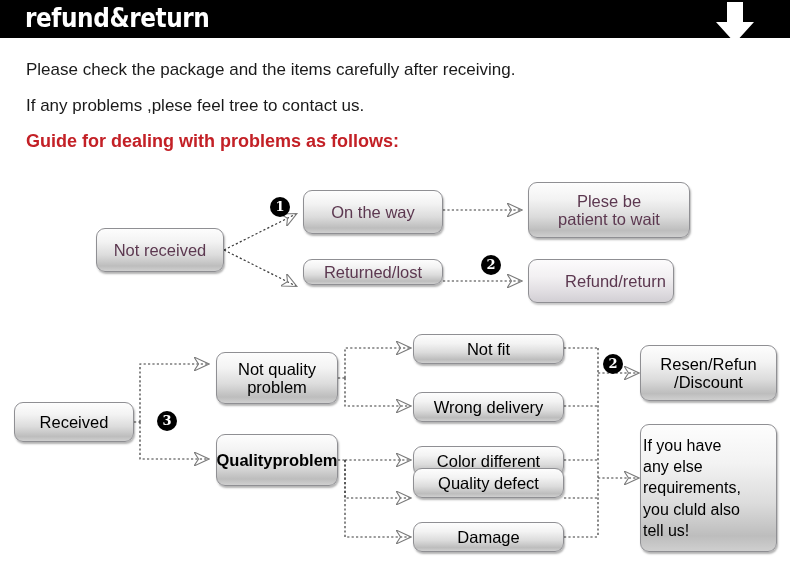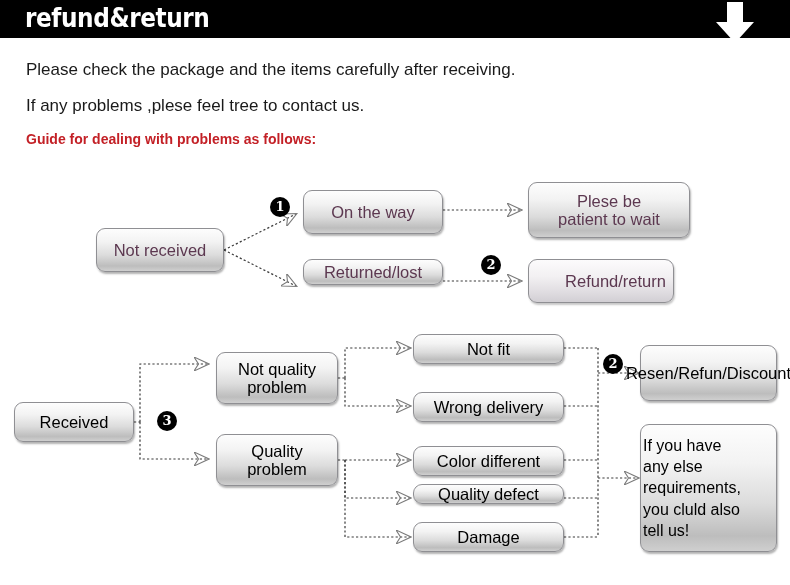--- a/index.html
+++ b/index.html
@@ -52,21 +52,21 @@
     font-size: 17px;
     color: #1a1a1a;
     white-space: nowrap;
   }
   #intro-line-1 { left: 26px; top: 60px; }
   #intro-line-2 { left: 26px; top: 96px; }
   #guide-heading {
     position: absolute;
     left: 26px;
     top: 131px;
-    font-size: 14px;
+    font-size: 18px;
     font-weight: bold;
     color: #c32026;
     white-space: nowrap;
   }
 
   
   #flow-canvas {
     position: absolute;
     left: 0;
     top: 0;
@@ -206,36 +206,36 @@
 
 <div class="node purple soft" style="left:528px; top:259px; width:146px; height:44px;padding-left:35px;">Refund/return</div>
 
 <div class="node" style="left:14px; top:402px; width:120px; height:40px;">Received</div>
 
 <div class="node" style="left:216px; top:352px; width:122px; height:52px; flex-direction:column;text-align:center;">
   <span>Not quality</span>
   <span>problem</span>
 </div>
 
-<div class="node" style="left:216px; top:434px; width:122px; height:52px; flex-direction:column;">
+<div class="node" style="left:216px; top:434px; width:122px; height:52px; flex-direction:row;font-weight:bold;">
   <span>Quality</span>
   <span>problem</span>
 </div>
 
 <div class="node" style="left:413px; top:334px; width:151px; height:30px;">Not fit</div>
 
 <div class="node" style="left:413px; top:392px; width:151px; height:30px;">Wrong delivery</div>
 
 <div class="node" style="left:413px; top:446px; width:151px; height:30px;">Color different</div>
 
-<div class="node" style="left:413px; top:484px; width:151px; height:20px;">Quality defect</div>
+<div class="node" style="left:413px; top:468px; width:151px; height:30px;">Quality defect</div>
 
 <div class="node" style="left:413px; top:522px; width:151px; height:30px;">Damage</div>
 
-<div class="node" style="left:640px; top:345px; width:137px; height:56px; flex-direction:row;">
+<div class="node" style="left:640px; top:345px; width:137px; height:56px; flex-direction:column;">
   <span>Resen/Refun</span>
   <span>/Discount</span>
 </div>
 
 <div class="node left-text" style="left:640px; top:424px; width:137px; height:128px; flex-direction:column; align-items:flex-start; justify-content:center;">
   <span>If you have</span>
   <span>any else</span>
   <span>requirements,</span>
   <span>you cluld also</span>
   <span>tell us!</span>

